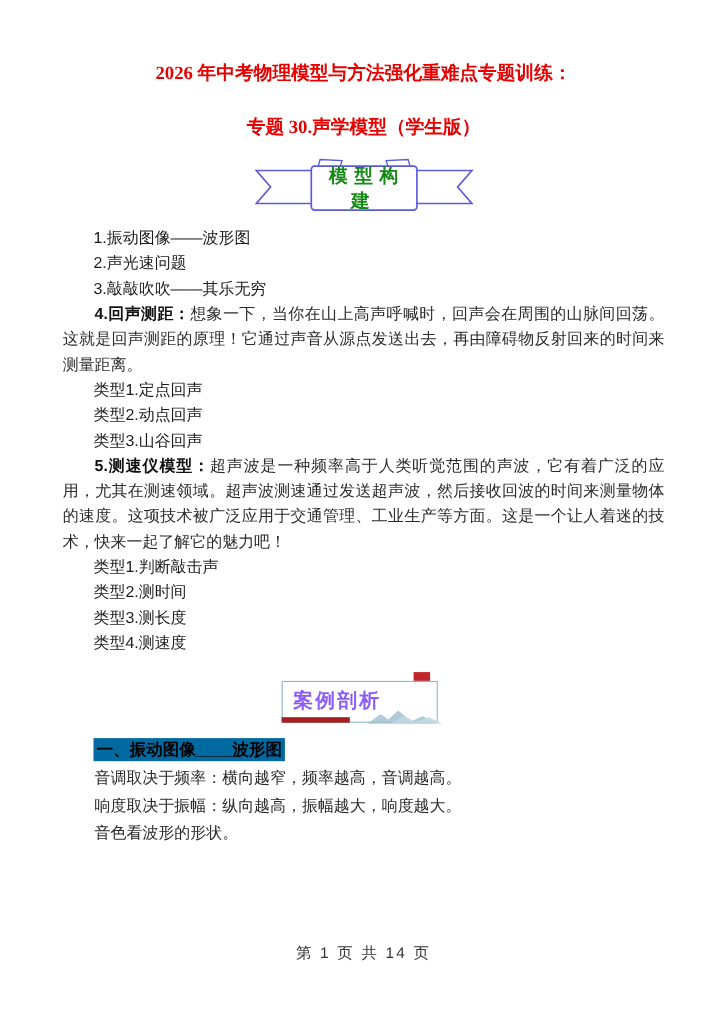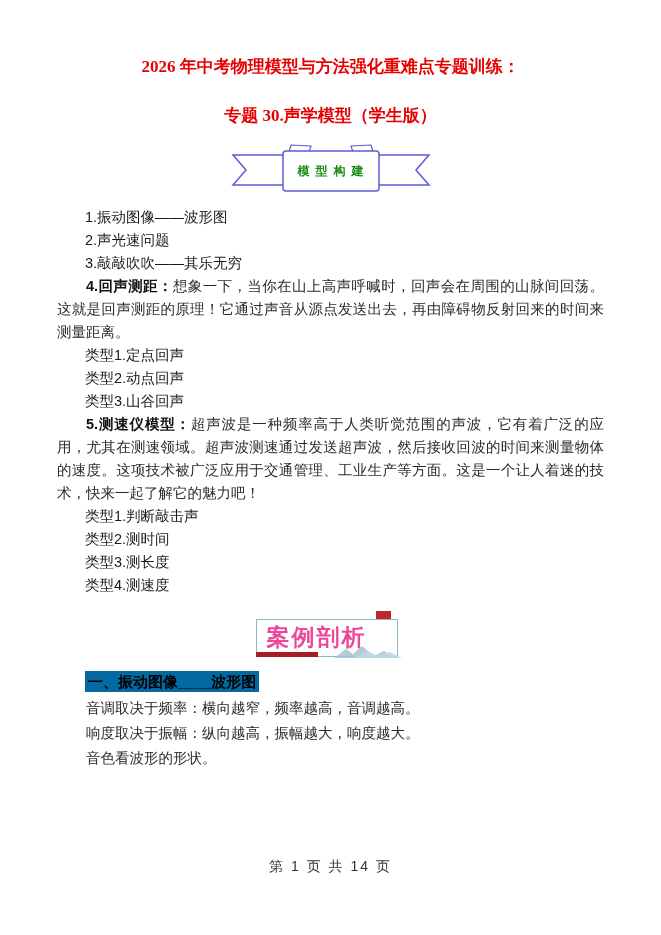--- a/index.html
+++ b/index.html
@@ -27,21 +27,21 @@
   .ribbon-wrap{
     position:relative;
     width:200px;height:56px;
     margin:13px auto 0;
   }
   .ribbon-wrap svg{position:absolute;left:0;top:0;}
   .ribbon-label{
     position:absolute;left:52px;top:9px;width:96px;height:40px;
     display:flex;align-items:center;justify-content:center;
     font-family:"Liberation Serif","DejaVu Serif",serif;
-    font-size:12px;font-weight:600;color:#168a16;
+    font-size:17px;font-weight:600;color:#168a16;
     letter-spacing:6px;text-indent:6px;text-align:center;
   }
   
   .content{
     margin:8px 57px 0;
     font-size:14.5px;
     line-height:23px;
   }
   .bold-line{
     font-weight:normal;color:#1a1a1a;
@@ -61,21 +61,21 @@
     position:relative;
     width:150px;height:52px;
     margin:14px auto 0;
   }
   .case-square{position:absolute;left:120px;top:0;width:15px;height:23px;background:#c0272d;}
   .case-box{position:absolute;left:0;top:8px;width:140px;height:36px;border:1px solid #8fb8c4;background:#fff;}
   .case-bar{position:absolute;left:0;top:41px;width:62px;height:5px;background:#a51e22;}
   .case-mountains{position:absolute;left:78px;top:32px;}
   .case-label{
     position:absolute;left:11px;top:12px;
-    font-size:23px;font-weight:bold;color:#ec4899;
+    font-size:18px;font-weight:bold;color:#8b5cf6;
     letter-spacing:2px;line-height:28px;white-space:nowrap;
   }
   
   .section-heading{
     margin:8px 57px 0;
   }
   .section-heading span{
     display:inline-block;
     margin-left:28px;
     background:#0369a1;

